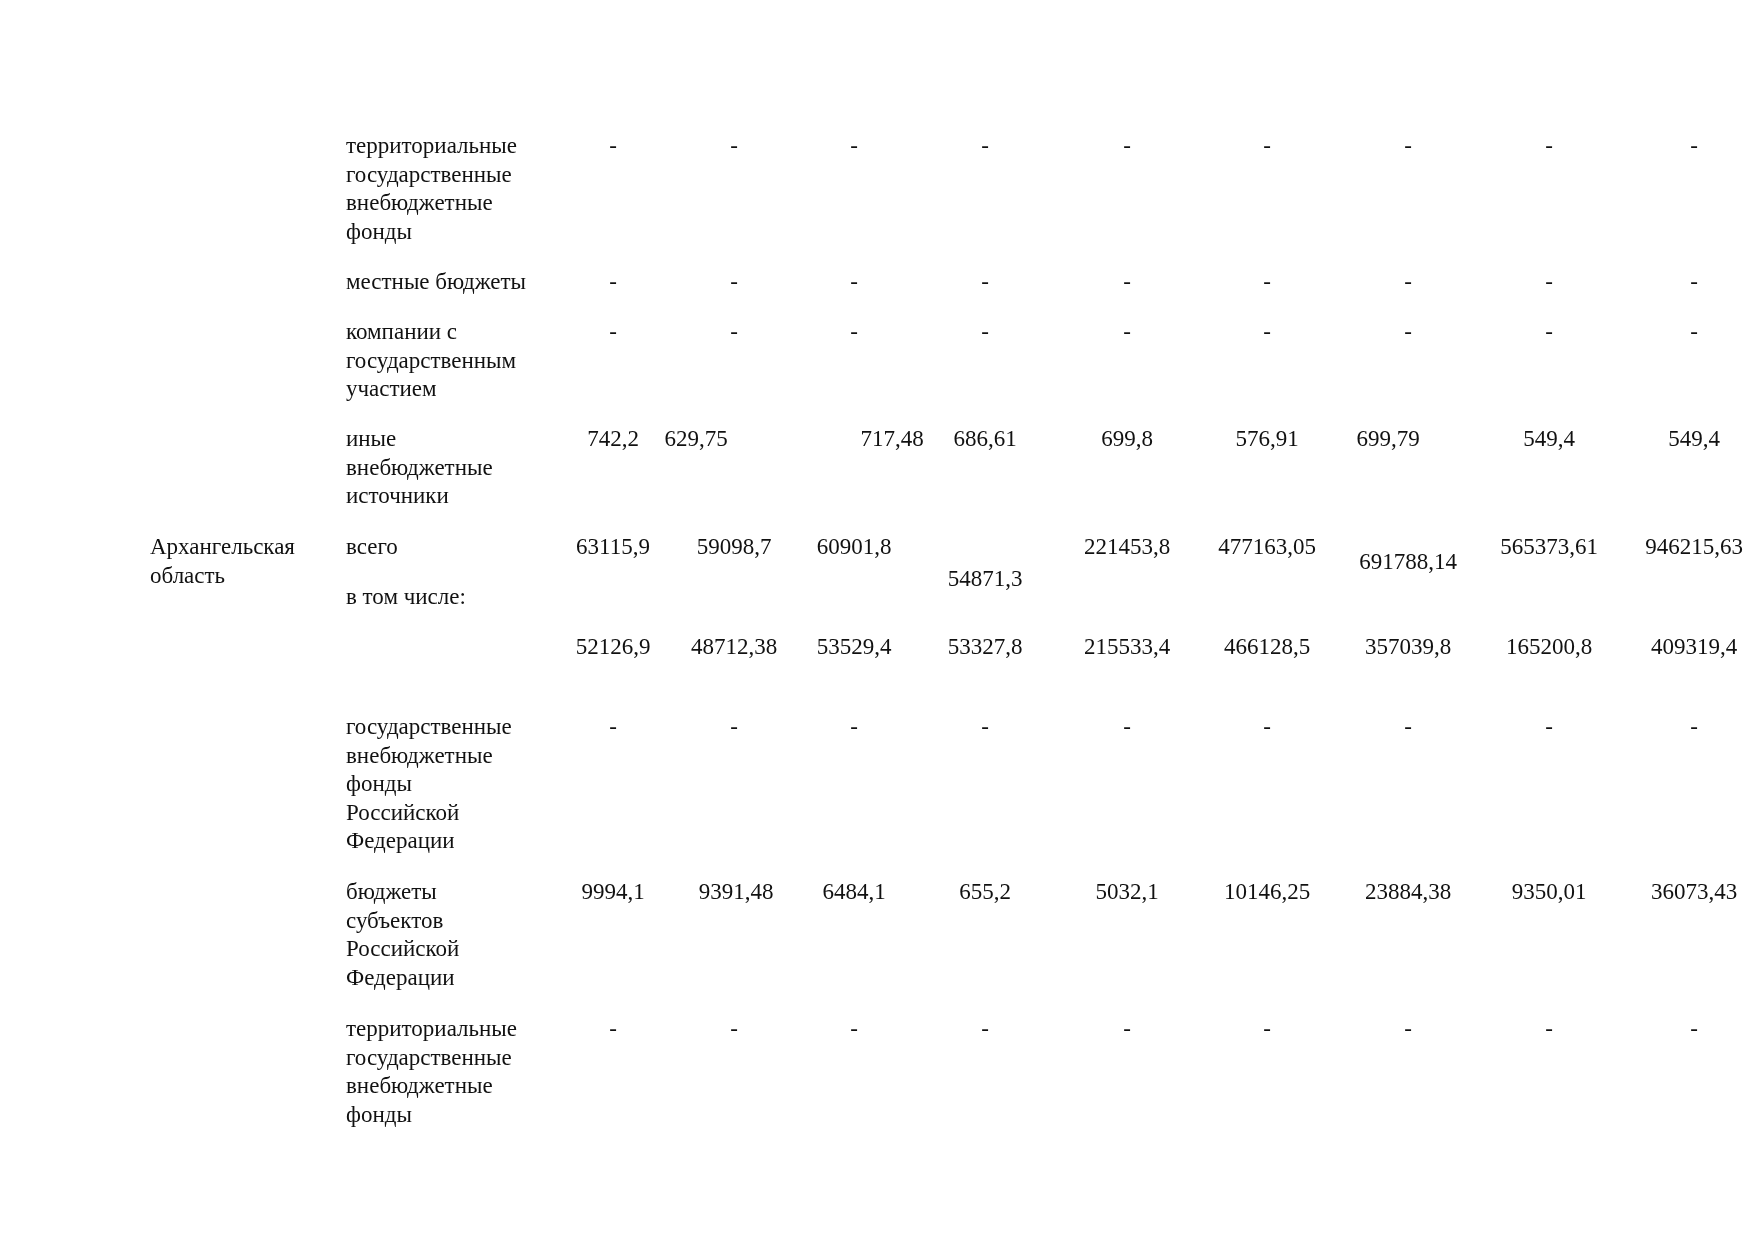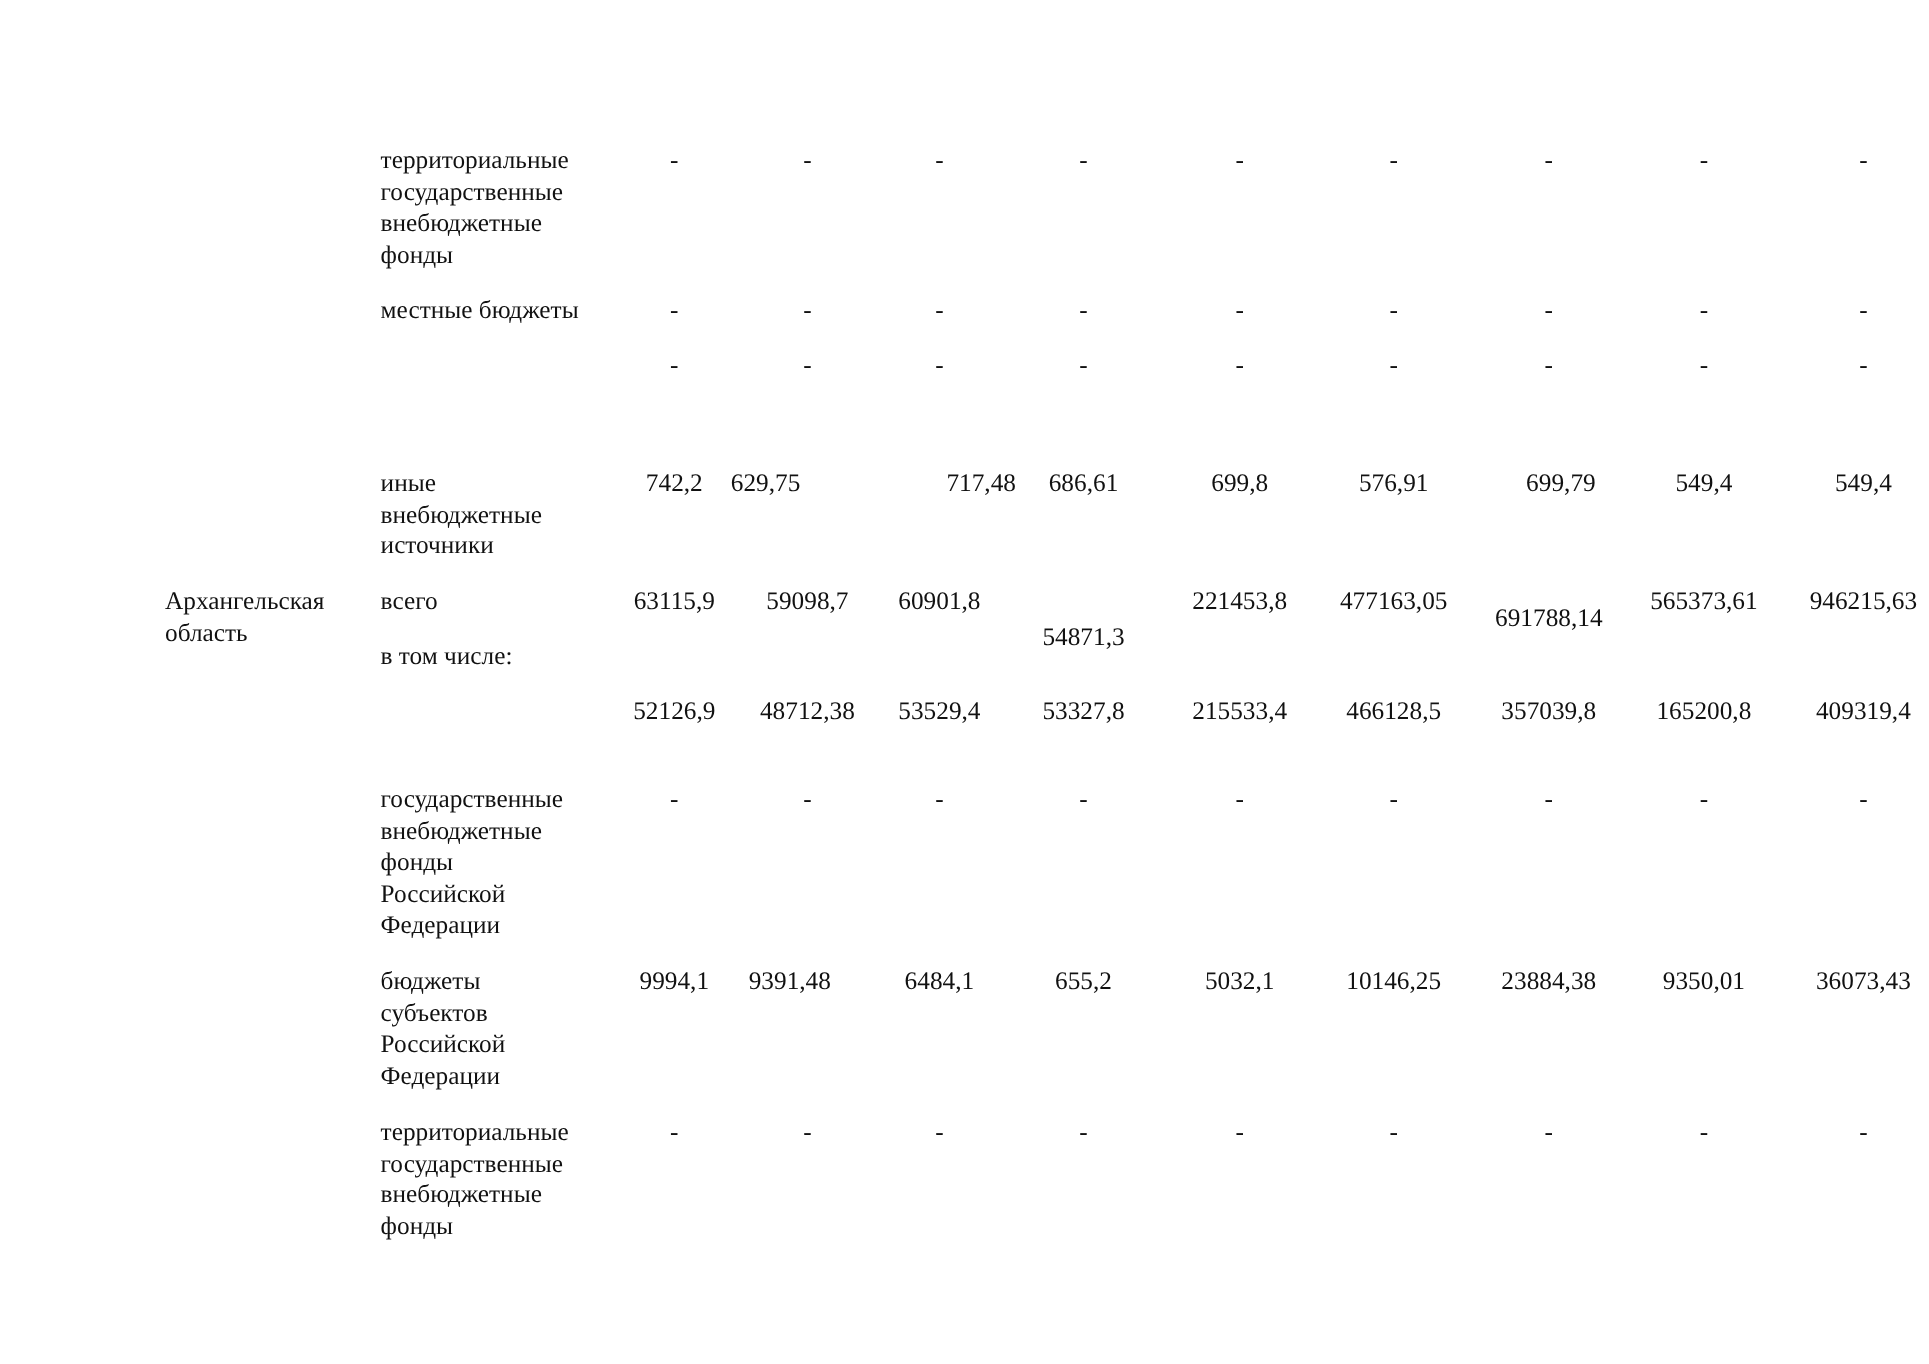--- a/index.html
+++ b/index.html
@@ -31,39 +31,42 @@
     <div class="cell label" style="top: 268px;">местные бюджеты</div>
     <div class="cell val" style="top: 268px; left: 613px;">-</div>
     <div class="cell val" style="top: 268px; left: 734px;">-</div>
     <div class="cell val" style="top: 268px; left: 854px;">-</div>
     <div class="cell val" style="top: 268px; left: 985px;">-</div>
     <div class="cell val" style="top: 268px; left: 1127px;">-</div>
     <div class="cell val" style="top: 268px; left: 1267px;">-</div>
     <div class="cell val" style="top: 268px; left: 1408px;">-</div>
     <div class="cell val" style="top: 268px; left: 1549px;">-</div>
     <div class="cell val" style="top: 268px; left: 1694px;">-</div>
+    <div class="cell label" style="top: 318px;">компании с
+государственным
+участием</div>
     <div class="cell val" style="top: 318px; left: 613px;">-</div>
     <div class="cell val" style="top: 318px; left: 734px;">-</div>
     <div class="cell val" style="top: 318px; left: 854px;">-</div>
     <div class="cell val" style="top: 318px; left: 985px;">-</div>
     <div class="cell val" style="top: 318px; left: 1127px;">-</div>
     <div class="cell val" style="top: 318px; left: 1267px;">-</div>
     <div class="cell val" style="top: 318px; left: 1408px;">-</div>
     <div class="cell val" style="top: 318px; left: 1549px;">-</div>
     <div class="cell val" style="top: 318px; left: 1694px;">-</div>
     <div class="cell label" style="top: 425px;">иные
 внебюджетные
 источники</div>
     <div class="cell val" style="top: 425px; left: 613px;">742,2</div>
     <div class="cell val" style="top: 425px; left: 696px;">629,75</div>
     <div class="cell val" style="top: 425px; left: 892px;">717,48</div>
     <div class="cell val" style="top: 425px; left: 985px;">686,61</div>
     <div class="cell val" style="top: 425px; left: 1127px;">699,8</div>
     <div class="cell val" style="top: 425px; left: 1267px;">576,91</div>
-    <div class="cell val" style="top: 425px; left: 1419px;">699,79</div>
+    <div class="cell val" style="top: 425px; left: 1388px;">699,79</div>
     <div class="cell val" style="top: 425px; left: 1549px;">549,4</div>
     <div class="cell val" style="top: 425px; left: 1694px;">549,4</div>
     <div class="cell region" style="top: 533px;">Архангельская
 область</div>
     <div class="cell label" style="top: 533px;">всего</div>
     <div class="cell val" style="top: 533px; left: 613px;">63115,9</div>
     <div class="cell val" style="top: 533px; left: 734px;">59098,7</div>
     <div class="cell val" style="top: 533px; left: 854px;">60901,8</div>
     <div class="cell val" style="top: 565px; left: 985px;">54871,3</div>
     <div class="cell val" style="top: 533px; left: 1127px;">221453,8</div>
@@ -102,21 +105,21 @@
     <div class="cell val" style="top: 713px; left: 1127px;">-</div>
     <div class="cell val" style="top: 713px; left: 1267px;">-</div>
     <div class="cell val" style="top: 713px; left: 1408px;">-</div>
     <div class="cell val" style="top: 713px; left: 1549px;">-</div>
     <div class="cell val" style="top: 713px; left: 1694px;">-</div>
     <div class="cell label" style="top: 878px;">бюджеты
 субъектов
 Российской
 Федерации</div>
     <div class="cell val" style="top: 878px; left: 613px;">9994,1</div>
-    <div class="cell val" style="top: 878px; left: 718px; text-align: center;">9391,48</div>
+    <div class="cell val" style="top: 878px; left: 736px; text-align: center;">9391,48</div>
     <div class="cell val" style="top: 878px; left: 854px;">6484,1</div>
     <div class="cell val" style="top: 878px; left: 985px;">655,2</div>
     <div class="cell val" style="top: 878px; left: 1127px;">5032,1</div>
     <div class="cell val" style="top: 878px; left: 1267px;">10146,25</div>
     <div class="cell val" style="top: 878px; left: 1408px;">23884,38</div>
     <div class="cell val" style="top: 878px; left: 1549px;">9350,01</div>
     <div class="cell val" style="top: 878px; left: 1694px;">36073,43</div>
     <div class="cell label" style="top: 1015px;">территориальные
 государственные
 внебюджетные

